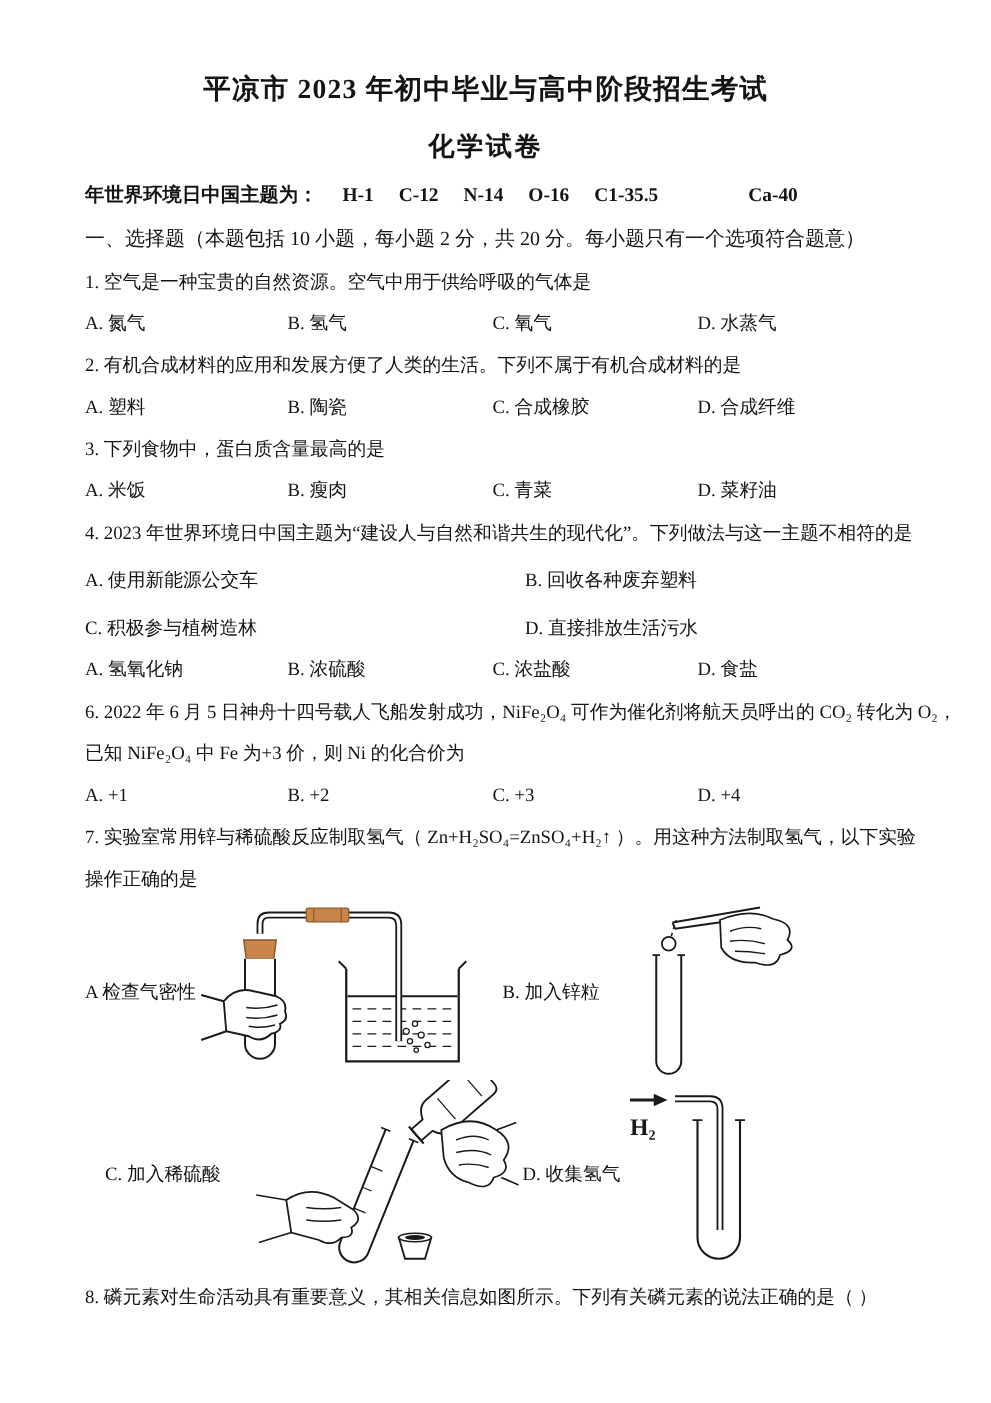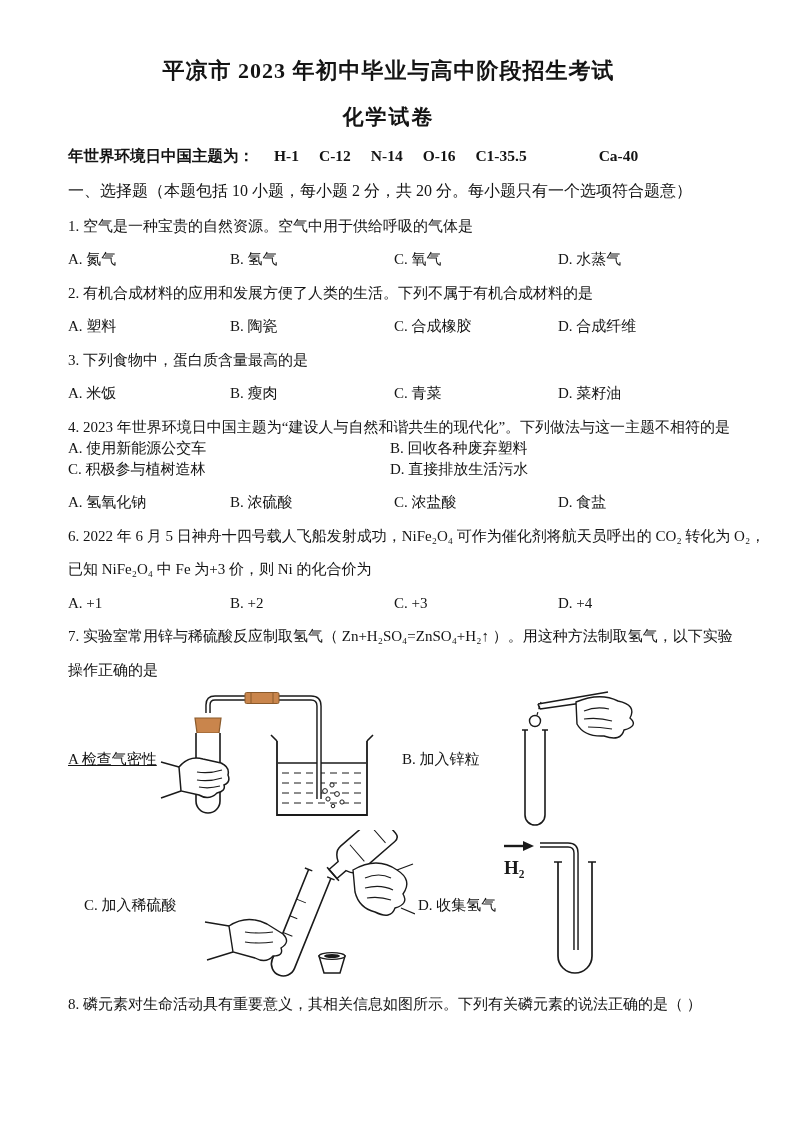--- a/index.html
+++ b/index.html
@@ -13,25 +13,25 @@
   .content{padding:56px 84px 0 68px;}
   .title{margin:0;text-align:center;font-size:22px;font-weight:bold;letter-spacing:1px;}
   .subtitle{margin:17px 0 0;text-align:center;font-size:21px;font-weight:bold;letter-spacing:2px;}
   .masses{margin-top:15px;font-weight:bold;font-size:15.5px;white-space:nowrap;display:flex;align-items:baseline;}
   .masses .m-item{margin-left:20px;}
   .masses .m-item:first-of-type{margin-left:8px;}
   .masses .m-item:last-of-type{margin-left:72px;}
   .section-title{margin-top:14px;font-weight:normal;font-size:16px;white-space:nowrap;}
   .line{margin-top:13.5px;line-height:20px;white-space:nowrap;}
   .opts4{display:grid;grid-template-columns:162px 164px 164px auto;margin-top:13.5px;line-height:20px;}
-  .opts2{display:grid;grid-template-columns:322px auto;margin-top:1px;line-height:20px;}
+  .opts2{display:grid;grid-template-columns:322px auto;margin-top:18px;line-height:20px;gap:30px;}
   .figures{margin-top:10px;}
   .fig-row{display:flex;align-items:center;}
   .fig-cell{display:flex;align-items:center;}
-  .cell-a{flex:0 0 334px;text-decoration:underline;}
+  .cell-a{flex:0 0 334px;}
   .cell-c{flex:0 0 334px;margin-left:16px;}
   .fig-label{white-space:nowrap;flex:0 0 auto;}
   .fig-label.lab-a{margin-right:2px;}
   .q8{margin-top:12px;}
   svg{display:block;}
   .ink{stroke:#1a1a1a;fill:none;}
 </style>
 </head>
 <body>
 

